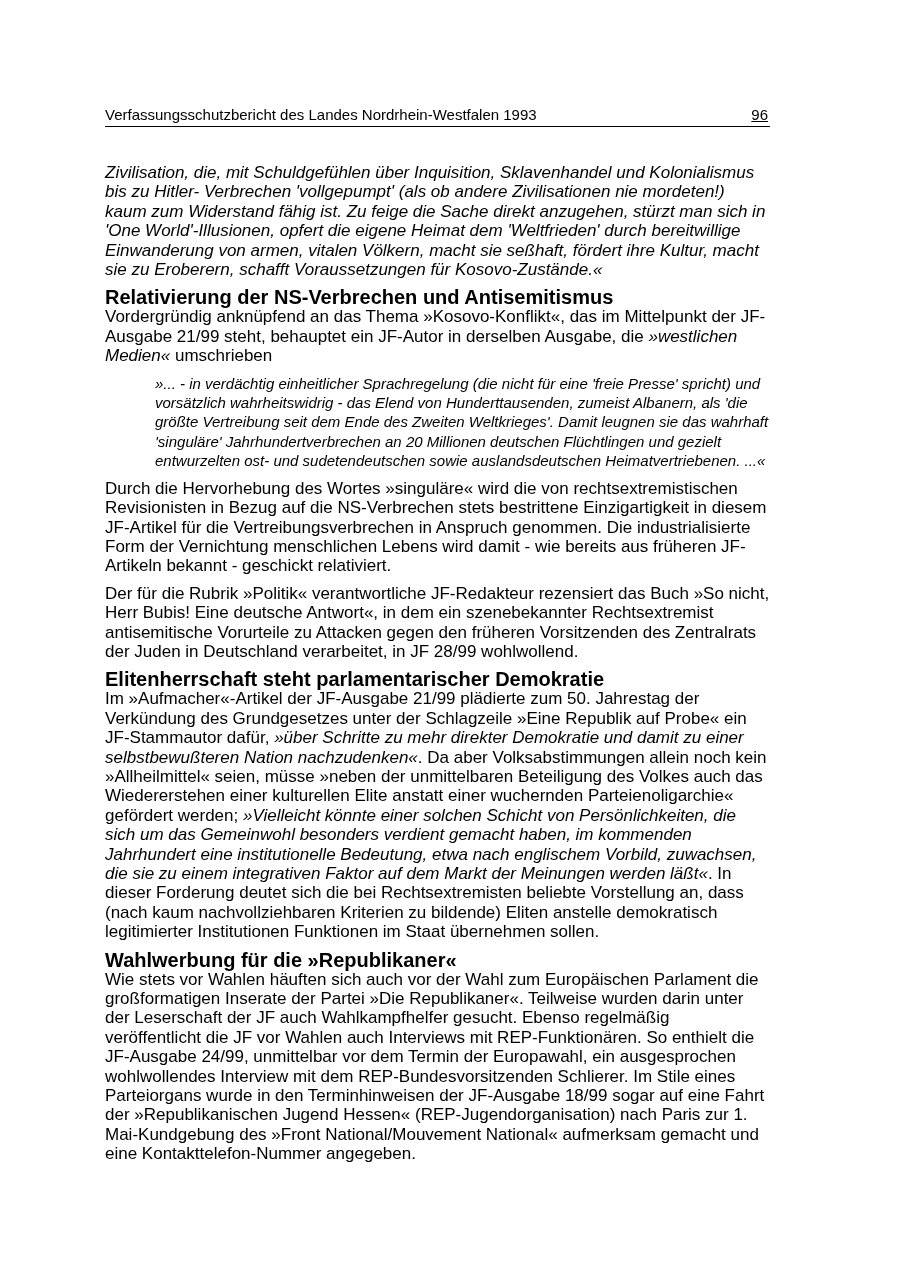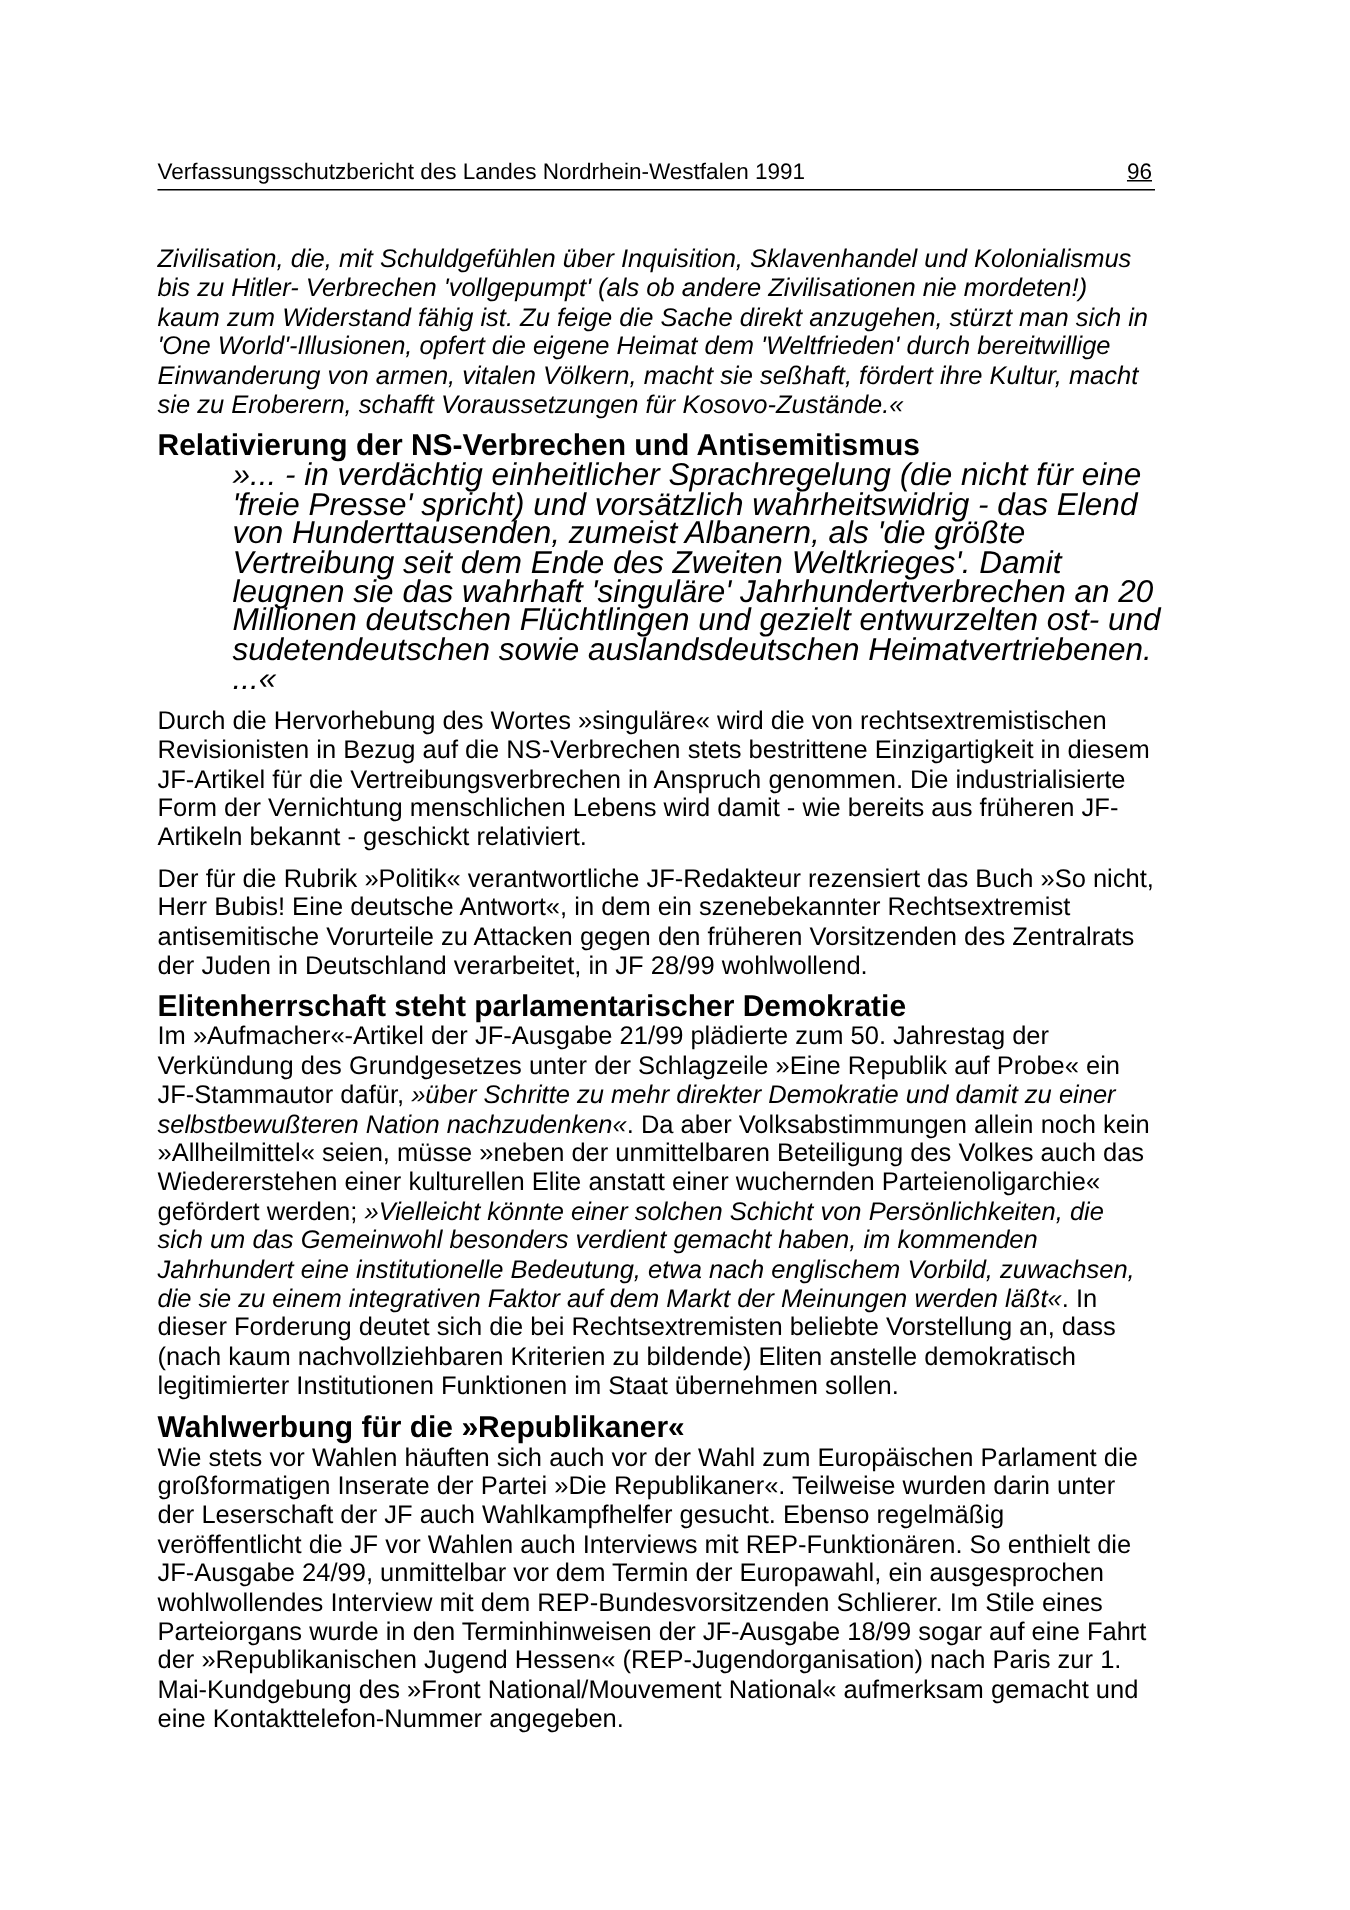--- a/index.html
+++ b/index.html
@@ -44,39 +44,40 @@
   h2 {
     margin: 0;
     padding: 0;
     font-size: 20px;
     line-height: 20px;
     font-weight: bold;
   }
   blockquote {
     margin: 0 -16px 8px 50px;
     padding: 0;
-    font-size: 21px;
+    font-size: 15px;
     line-height: 19.4px;
     font-style: italic;
   }
   em { font-style: italic; }
 </style>
 </head>
 <body>
 
 <div class="page">
 
   <div class="page-header">
-    <span>Verfassungsschutzbericht des Landes Nordrhein-Westfalen 1991</span>
+    <span>Verfassungsschutzbericht des Landes Nordrhein-Westfalen 1993</span>
     <span class="pnum">96</span>
   </div>
 
   <p class="italic">Zivilisation, die, mit Schuldgefühlen über Inquisition, Sklavenhandel und Kolonialismus bis zu Hitler- Verbrechen 'vollgepumpt' (als ob andere Zivilisationen nie mordeten!) kaum zum Widerstand fähig ist. Zu feige die Sache direkt anzugehen, stürzt man sich in 'One World'-Illusionen, opfert die eigene Heimat dem 'Weltfrieden' durch bereitwillige Einwanderung von armen, vitalen Völkern, macht sie seßhaft, fördert ihre Kultur, macht sie zu Eroberern, schafft Voraussetzungen für Kosovo-Zustände.«</p>
 
   <h2>Relativierung der NS-Verbrechen und Antisemitismus</h2>
+  <p><span>Vordergründig anknüpfend an das Thema »Kosovo-Konflikt«, das im Mittelpunkt der JF-Ausgabe 21/99 steht, behauptet ein JF-Autor in derselben Ausgabe, die </span><em>»westlichen Medien«</em><span> umschrieben</span></p>
 
   <blockquote>»... - in verdächtig einheitlicher Sprachregelung (die nicht für eine 'freie Presse' spricht) und vorsätzlich wahrheitswidrig - das Elend von Hunderttausenden, zumeist Albanern, als 'die größte Vertreibung seit dem Ende des Zweiten Weltkrieges'. Damit leugnen sie das wahrhaft 'singuläre' Jahrhundertverbrechen an 20 Millionen deutschen Flüchtlingen und gezielt entwurzelten ost- und sudetendeutschen sowie auslandsdeutschen Heimatvertriebenen. ...«</blockquote>
 
   <p>Durch die Hervorhebung des Wortes »singuläre« wird die von rechtsextremistischen Revisionisten in Bezug auf die NS-Verbrechen stets bestrittene Einzigartigkeit in diesem JF-Artikel für die Vertreibungsverbrechen in Anspruch genommen. Die industrialisierte Form der Vernichtung menschlichen Lebens wird damit - wie bereits aus früheren JF-Artikeln bekannt - geschickt relativiert.</p>
   <p>Der für die Rubrik »Politik« verantwortliche JF-Redakteur rezensiert das Buch »So nicht, Herr Bubis! Eine deutsche Antwort«, in dem ein szenebekannter Rechtsextremist antisemitische Vorurteile zu Attacken gegen den früheren Vorsitzenden des Zentralrats der Juden in Deutschland verarbeitet, in JF 28/99 wohlwollend.</p>
 
   <h2>Elitenherrschaft steht parlamentarischer Demokratie</h2>
   <p><span>Im »Aufmacher«-Artikel der JF-Ausgabe 21/99 plädierte zum 50. Jahrestag der Verkündung des Grundgesetzes unter der Schlagzeile »Eine Republik auf Probe« ein JF-Stammautor dafür, </span><em>»über Schritte zu mehr direkter Demokratie und damit zu einer selbstbewußteren Nation nachzudenken«</em><span>. Da aber Volksabstimmungen allein noch kein »Allheilmittel« seien, müsse »neben der unmittelbaren Beteiligung des Volkes auch das Wiedererstehen einer kulturellen Elite anstatt einer wuchernden Parteienoligarchie« gefördert werden; </span><em>»Vielleicht könnte einer solchen Schicht von Persönlichkeiten, die sich um das Gemeinwohl besonders verdient gemacht haben, im kommenden Jahrhundert eine institutionelle Bedeutung, etwa nach englischem Vorbild, zuwachsen, die sie zu einem integrativen Faktor auf dem Markt der Meinungen werden läßt«</em><span>. In dieser Forderung deutet sich die bei Rechtsextremisten beliebte Vorstellung an, dass (nach kaum nachvollziehbaren Kriterien zu bildende) Eliten anstelle demokratisch legitimierter Institutionen Funktionen im Staat übernehmen sollen.</span></p>
 
   <h2>Wahlwerbung für die »Republikaner«</h2>

